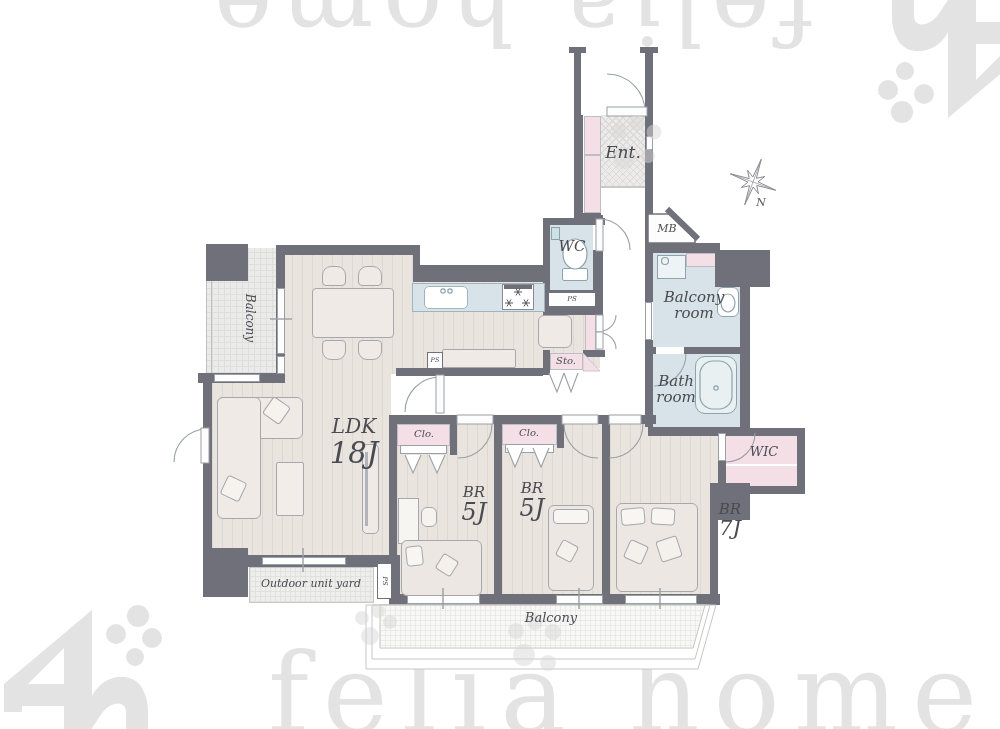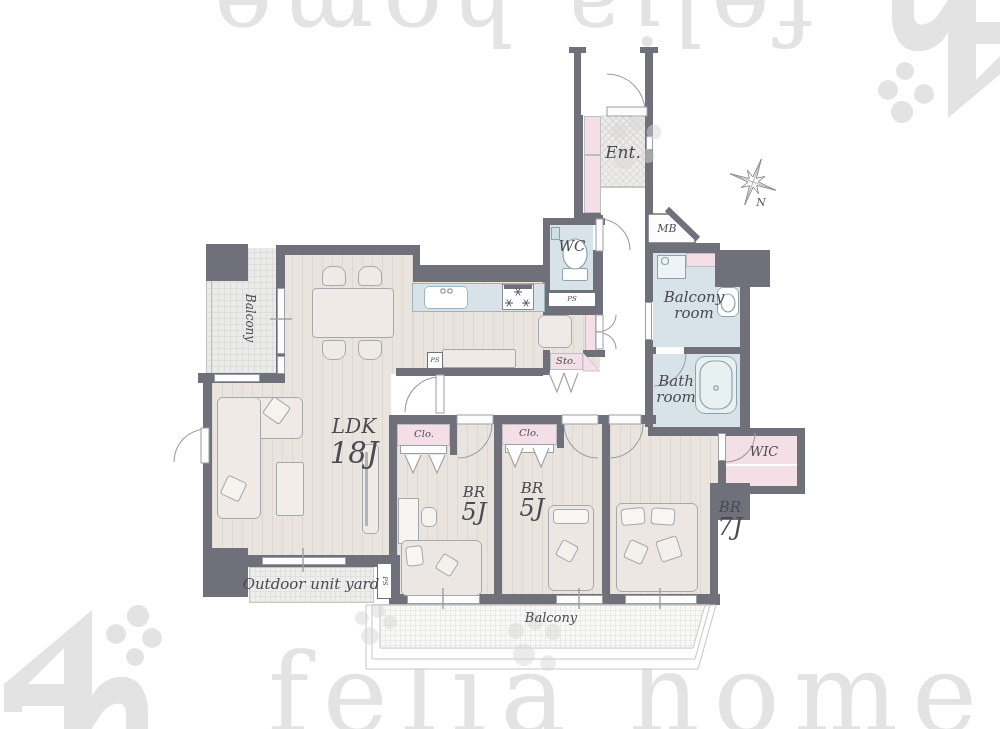--- a/index.html
+++ b/index.html
@@ -348,20 +348,20 @@
   <div class="lab" style="left:474px;top:505px;">
     <span style="font-size:15px;">BR</span>
     <span class="l2" style="font-size:24px;">5J</span>
   </div>
   <div class="lab" style="left:532px;top:501px;">
     <span style="font-size:15px;">BR</span>
     <span class="l2" style="font-size:24px;">5J</span>
   </div>
   <div class="lab" style="left:730px;top:520px;">
     <span style="font-size:15px;">BR</span>
-    <span class="l2" style="font-size:24px;">7J</span>
+    <span class="l2" style="font-size:21px;">7J</span>
   </div>
   <div class="lab" style="left:250px;top:318px;font-size:12px;transform:translate(-50%,-50%) rotate(90deg);">Balcony</div>
   <div class="lab" style="left:551px;top:618px;font-size:13px;">Balcony</div>
-  <div class="lab" style="left:311px;top:584px;font-size:15px;">Outdoor unit yard</div>
+  <div class="lab" style="left:311px;top:584px;font-size:11px;">Outdoor unit yard</div>
   <div class="lab" style="left:761px;top:203px;font-size:11px;color:#5a5a62;">N</div>
 
 </div>
 
 </body></html>

